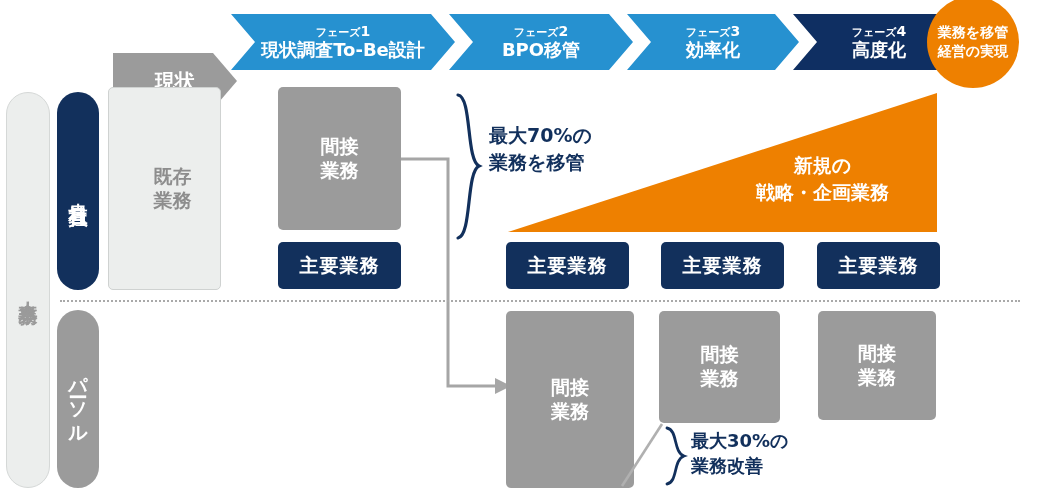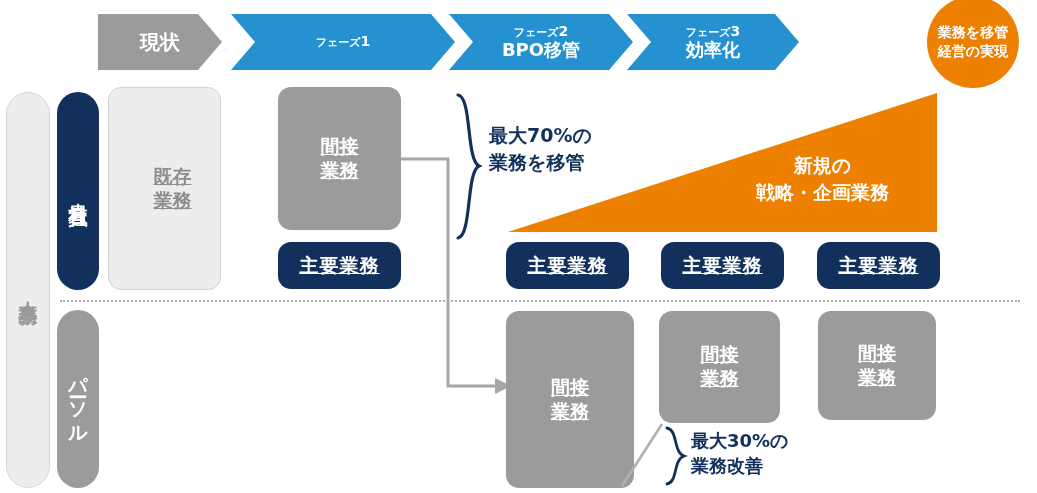--- a/index.html
+++ b/index.html
@@ -94,30 +94,29 @@
     color:#ffffff;
     display:flex;flex-direction:column;
     align-items:center;justify-content:center;
     font-weight:bold;font-size:14px;line-height:1.35;
     text-align:center;
   }
 
   
   .box{
     position:absolute;
-    border-radius:13px;
+    border-radius:5px;
     display:flex;
     align-items:center;
     justify-content:center;
     box-sizing:border-box;
     text-align:center;
     font-weight:bold;
     line-height:1.25;
     white-space:pre-line;
-    text-decoration:underline;
   }
   .box-existing{
     background:#eceeed;
     border:1px solid #cfd2d1;
     color:#8d8d8d;
     font-size:19px;
   }
   .box-indirect{
     background:#9b9b9b;
     color:#ffffff;
@@ -171,38 +170,43 @@
   <div class="rail rail-outer">
     <span class="rail-label">人事業務</span>
   </div>
   <div class="rail rail-inner-top">
     <span class="rail-label">貴社社員</span>
   </div>
   <div class="rail rail-inner-bot">
     <span class="rail-label">パーソル</span>
   </div>
 
-  <div class="phase arrow-shape single" style="left:98px;width:124px;background:#9b9b9b;">
+  <div class="phase arrow-shape single" style="left:113px;width:124px;background:#9b9b9b;margin-top:39px;">
     <span class="ttl">現状</span>
   </div>
 
   <div class="phase arrow-notch" style="left:231px;width:224px;background:#2691d0;">
     <span class="kicker"><span>フェーズ</span><span class="num">1</span></span>
+    <span class="ttl">現状調査To-Be設計</span>
   </div>
 
   <div class="phase arrow-notch" style="left:449px;width:184px;background:#2691d0;">
     <span class="kicker"><span>フェーズ</span><span class="num">2</span></span>
     <span class="ttl">BPO移管</span>
   </div>
 
   <div class="phase arrow-notch" style="left:627px;width:172px;background:#2691d0;">
     <span class="kicker"><span>フェーズ</span><span class="num">3</span></span>
     <span class="ttl">効率化</span>
   </div>
 
+  <div class="phase arrow-notch" style="left:793px;width:172px;background:#0f2f62;">
+    <span class="kicker"><span>フェーズ</span><span class="num">4</span></span>
+    <span class="ttl">高度化</span>
+  </div>
 
   <div class="goal-circle" style="left:927px;top:-4px;">
     <span>業務を移管</span>
     <span>経営の実現</span>
   </div>
 
   <svg class="abs" style="left:505px;top:88px;width:436px;height:148px;" viewBox="0 0 436 148">
     <polygon points="3,144 432,5 432,144" fill="#ee8000"></polygon>
   </svg>
   <div class="tri-label" style="left:700px;top:152px;width:245px;">新規の

